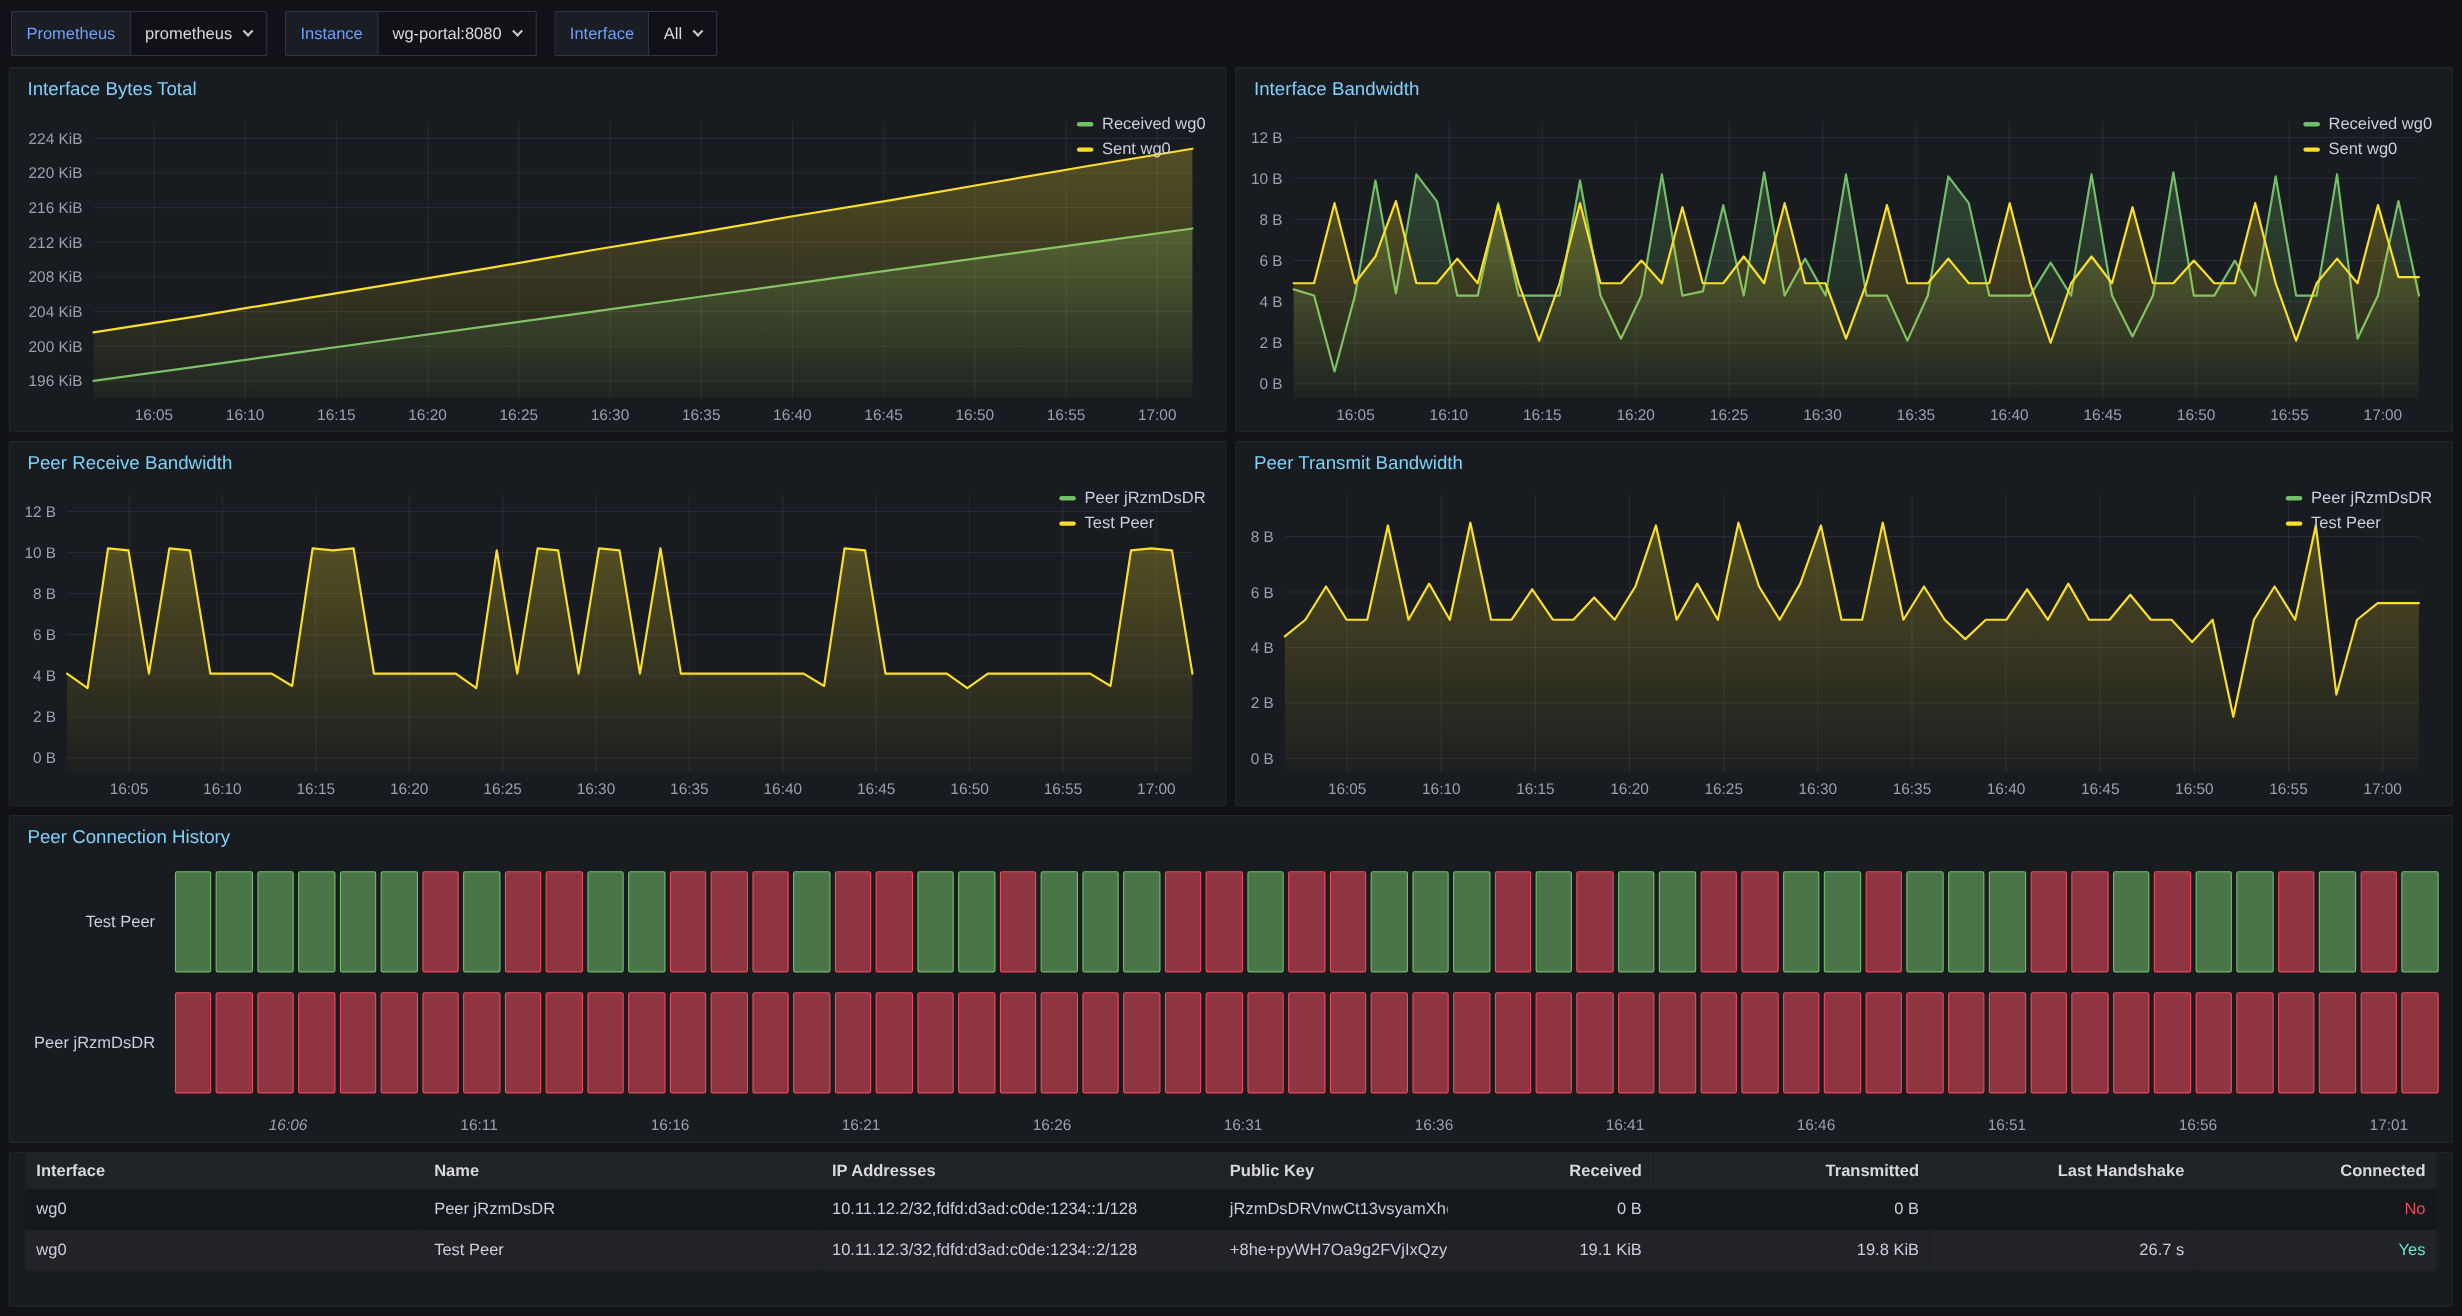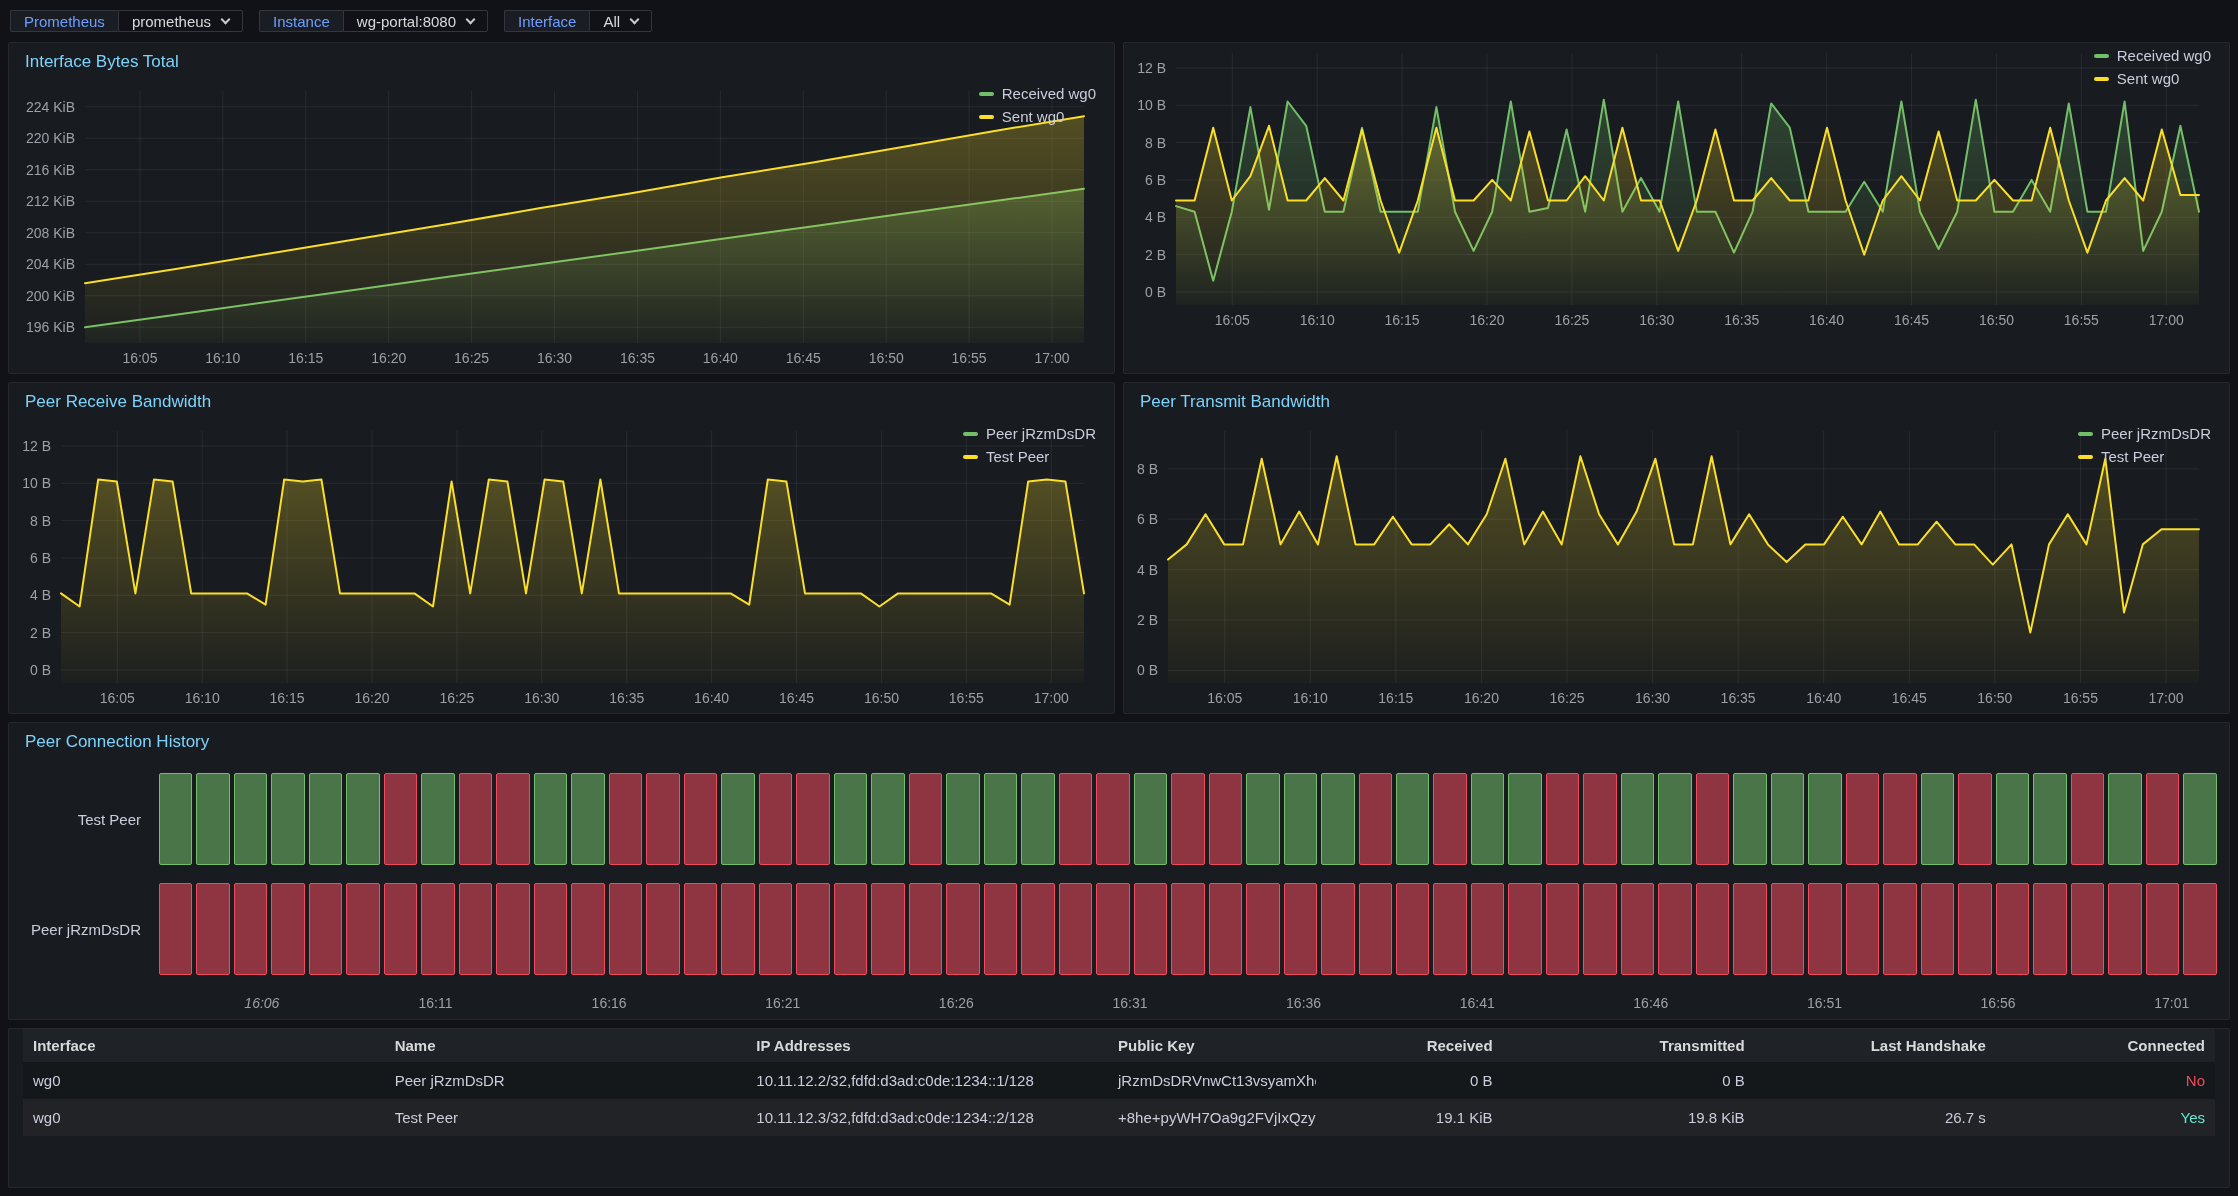--- a/index.html
+++ b/index.html
@@ -2,21 +2,21 @@
 <html><head>
 <meta charset="utf-8">
 <style>
   *{box-sizing:border-box;margin:0;padding:0}
   html,body{width:2238px;height:1196px}
   body{background:#111217;font-family:"Liberation Sans",sans-serif;color:#ccccdc;overflow:hidden}
   .dash{display:flex;flex-direction:column;gap:8px;padding:8px;height:100%}
 
   
   .topbar{display:flex;gap:16px;align-items:center;padding:2px 2px;flex:none}
-  .var-group{display:flex;height:22px}
+  .var-group{display:flex;height:41px}
   .var-label{display:flex;align-items:center;padding:0 13px;background:#1a1d23;border:1px solid #34363d;border-right:none;border-radius:2px 0 0 2px;color:#6e9fff;font-size:15px;font-weight:500;cursor:pointer}
   .var-value{display:flex;align-items:center;gap:11px;padding:0 13px;background:#111217;border:1px solid #34363d;border-radius:0 2px 2px 0;color:#d8d9da;font-size:15px;cursor:pointer}
   .chev{width:7px;height:7px;border-right:2px solid #c7c8cd;border-bottom:2px solid #c7c8cd;transform:rotate(45deg);margin-top:-4px}
 
   
   .prow{display:flex;gap:8px;flex:none}
   .prow.h1{height:332px}
   .panel{background:#181b1f;border:1px solid #24282d;border-radius:2px;flex:1;display:flex;flex-direction:column;min-width:0}
   .panel-hd{height:38px;display:flex;align-items:center;padding:0 16px;flex:none}
   .panel-hd h2{font-size:17px;font-weight:500;color:#7dd3fc;cursor:pointer}
@@ -145,20 +145,23 @@
               <span>Received wg0</span>
             </li>
             <li>
               <span class="swatch" style="background: rgb(250, 222, 42);"></span>
               <span>Sent wg0</span>
             </li>
           </ul>
       </div>
     </section>
     <section class="panel">
+      <div class="panel-hd">
+          <h2>Interface Bandwidth</h2>
+        </div>
       <div class="panel-body">
         <div class="chart"><svg width="1075" height="290">
               <defs>
                 <linearGradient id="g10" x1="0" y1="0" x2="0" y2="1">
                   <stop offset="0%" stop-color="#73bf69" stop-opacity="0.26"></stop>
                   <stop offset="100%" stop-color="#73bf69" stop-opacity="0.02"></stop>
                 </linearGradient>
                 <linearGradient id="g11" x1="0" y1="0" x2="0" y2="1">
                   <stop offset="0%" stop-color="#fade2a" stop-opacity="0.26"></stop>
                   <stop offset="100%" stop-color="#fade2a" stop-opacity="0.02"></stop>

